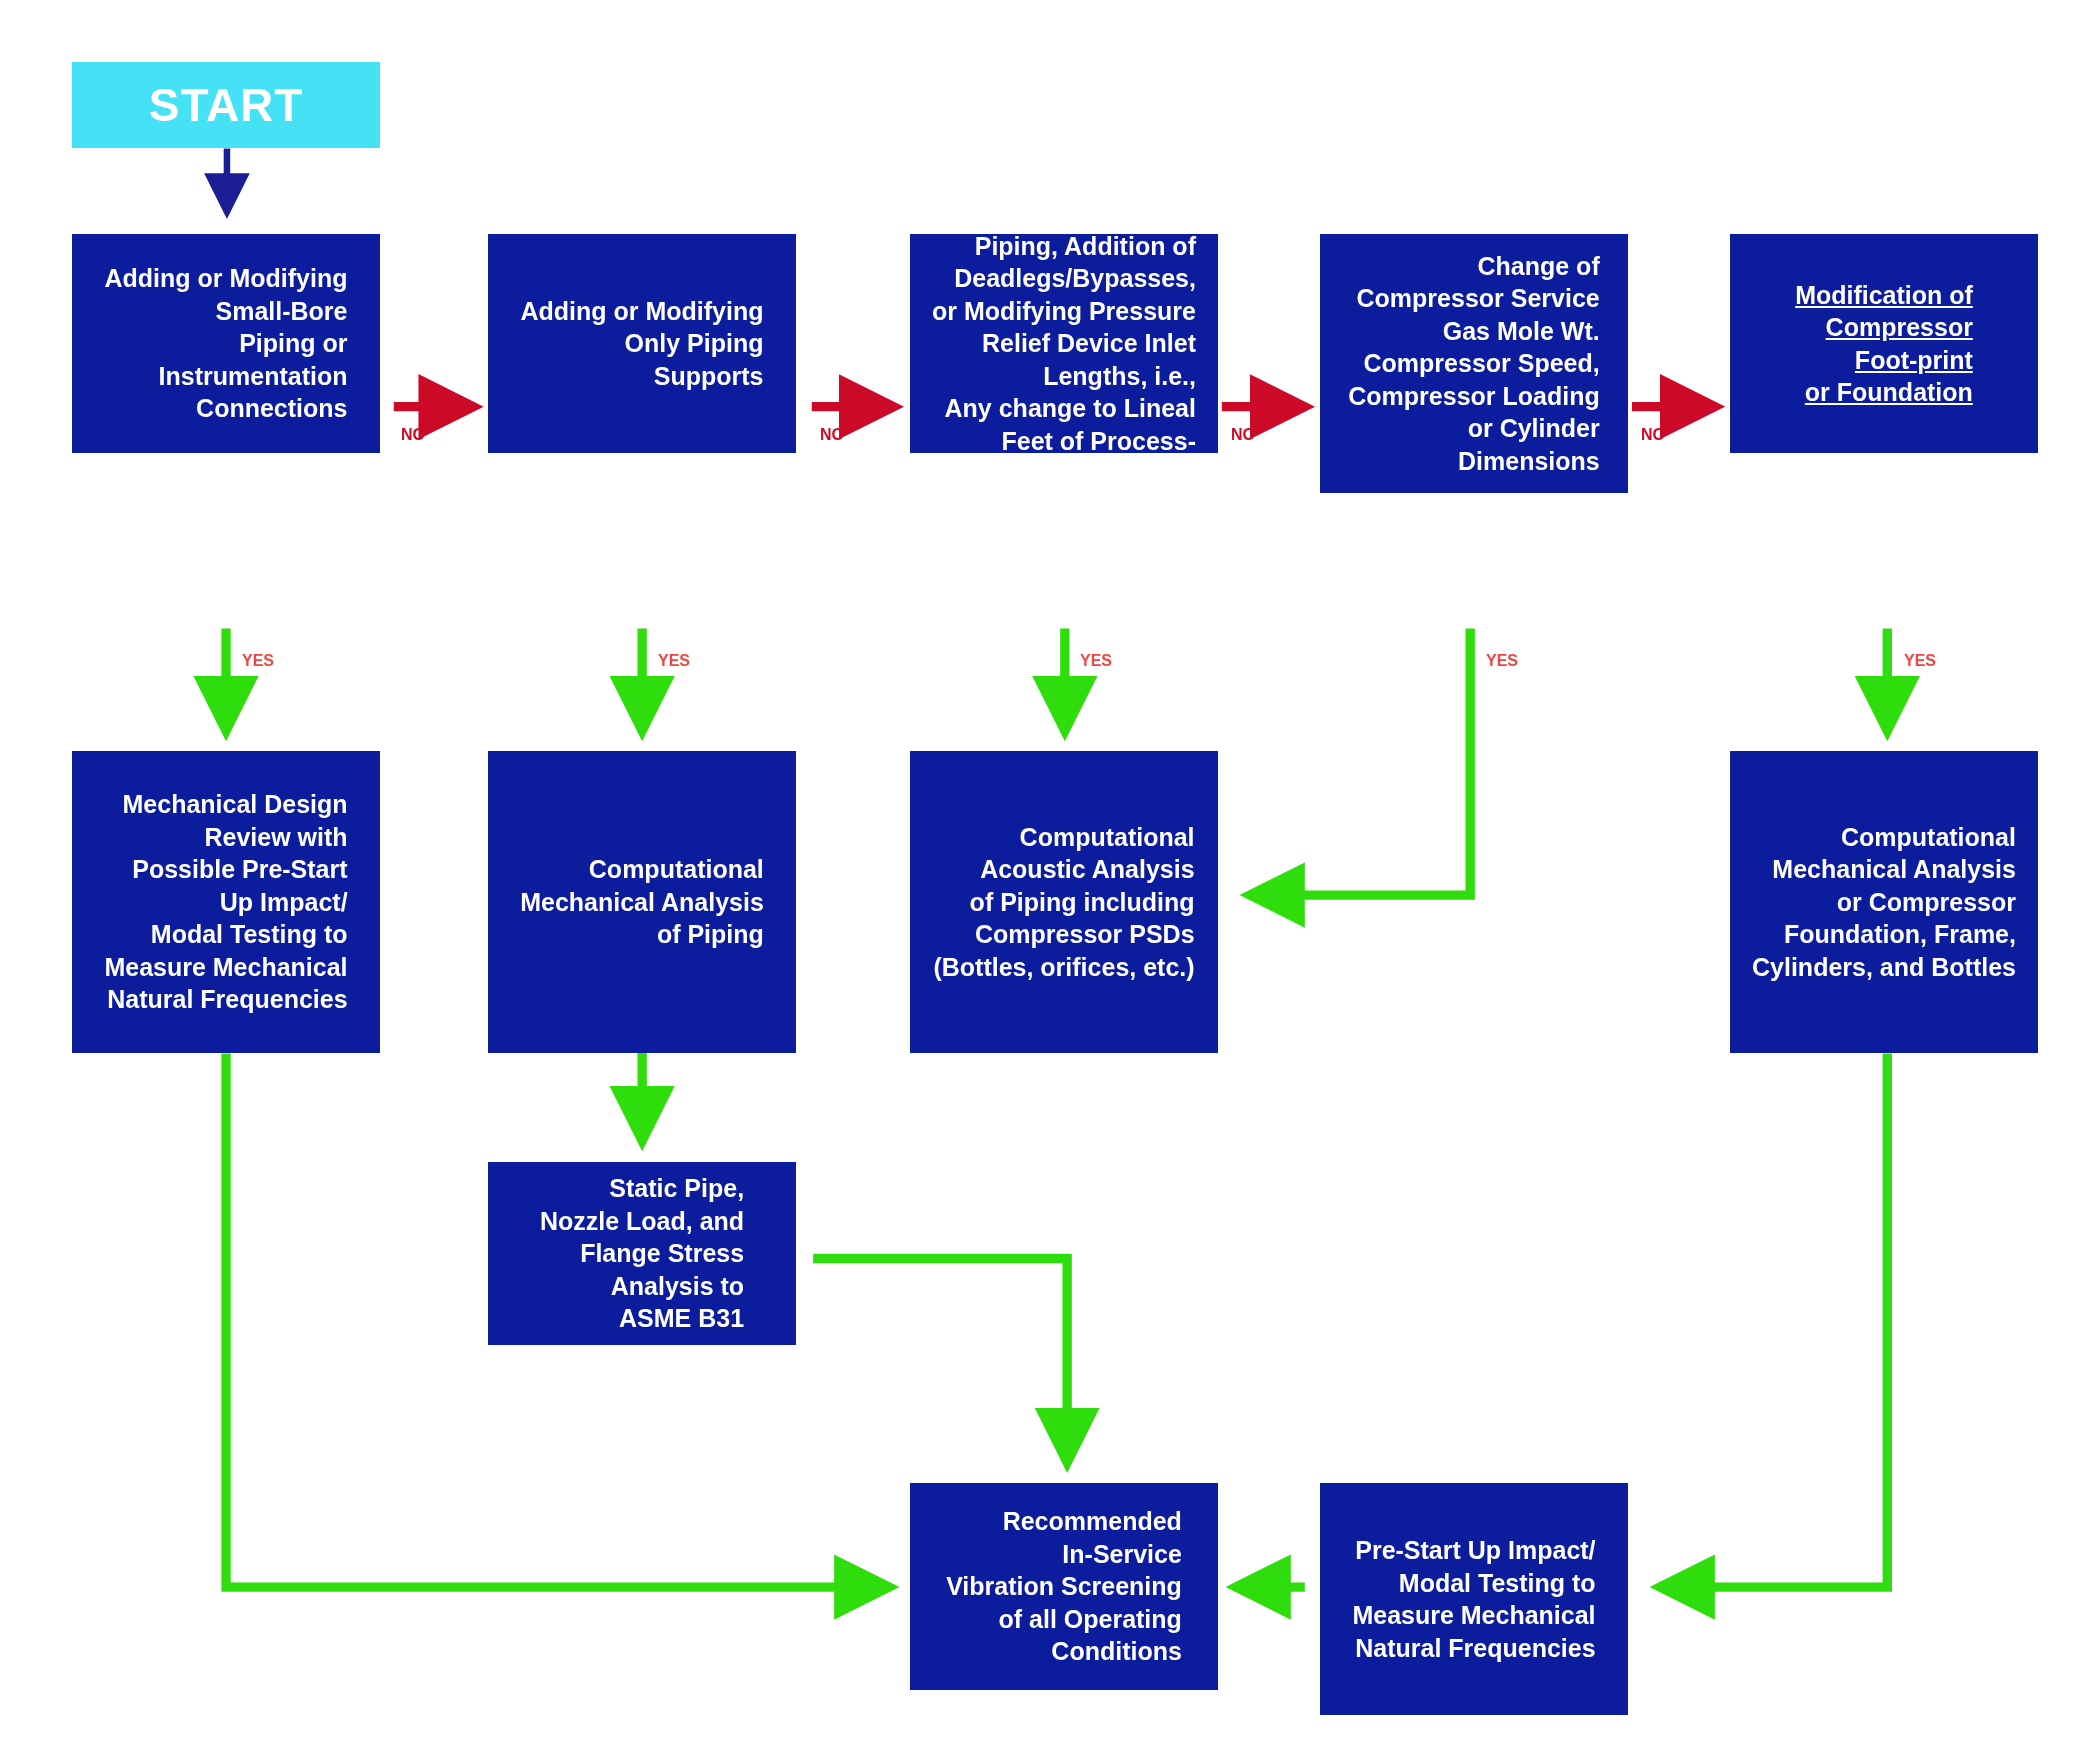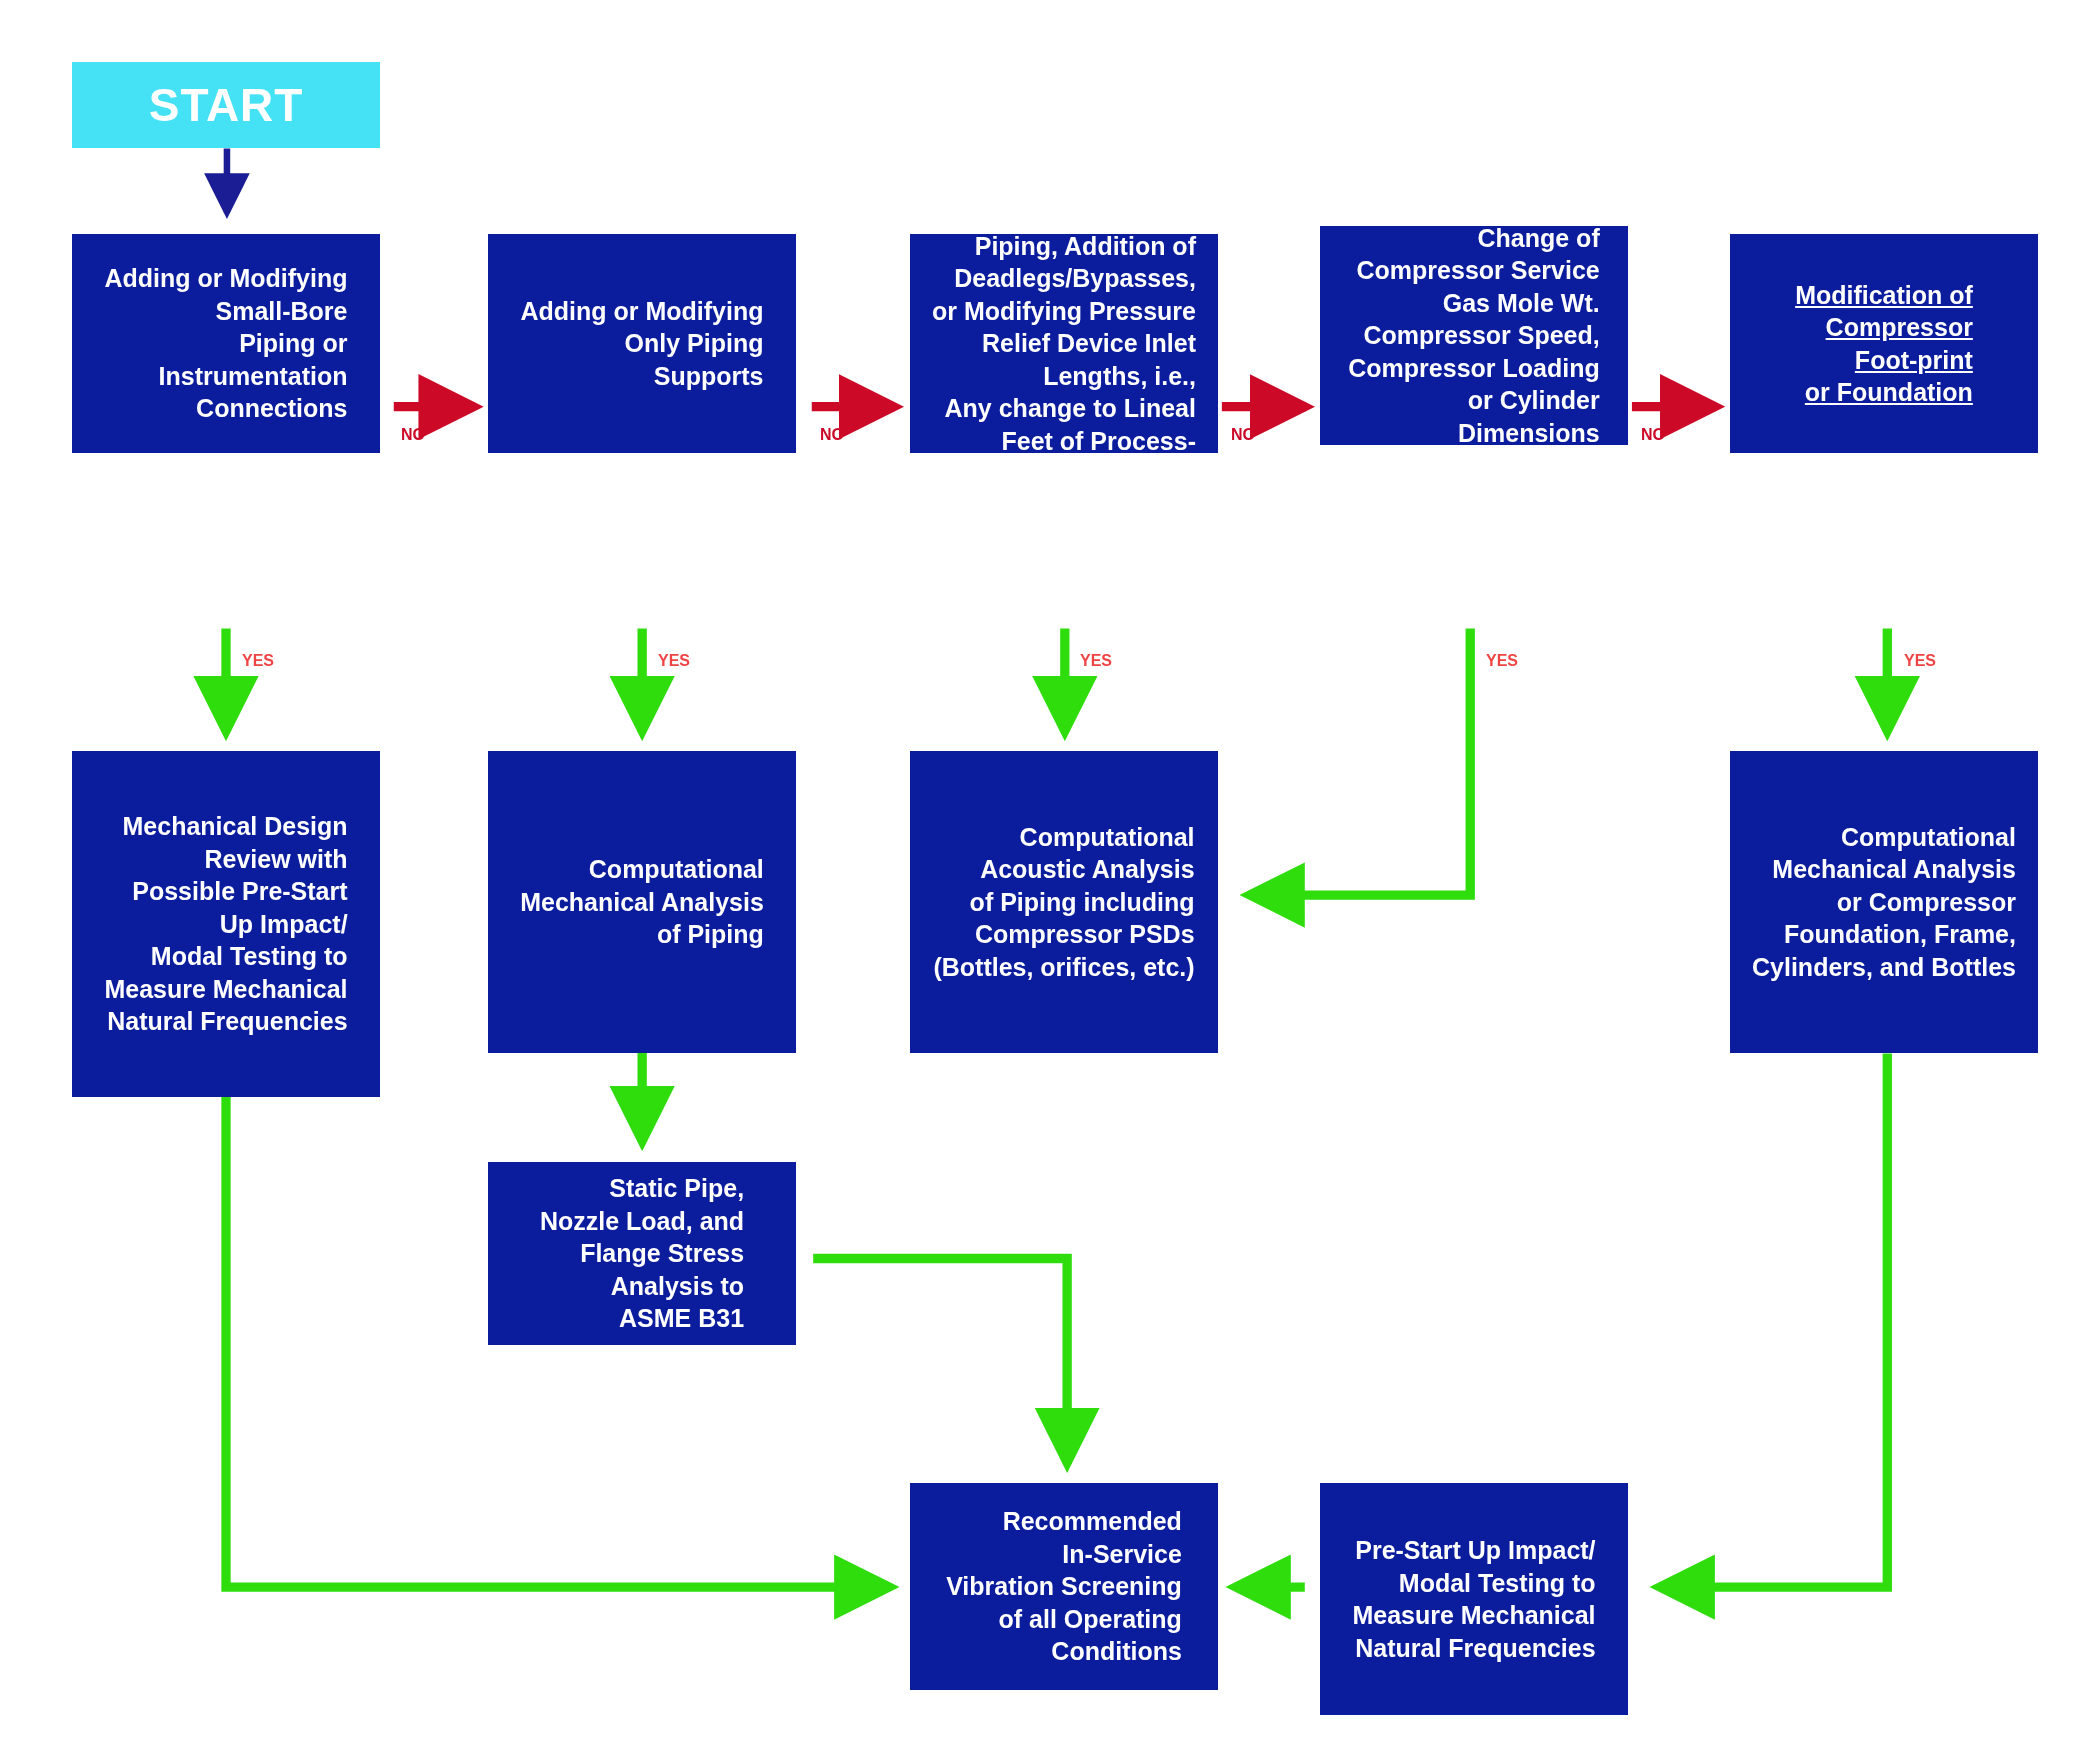--- a/index.html
+++ b/index.html
@@ -136,21 +136,21 @@
   <div class="box" style="left:910px;top:234px;width:308px;height:219px;">Modifying Mainline
 Piping, Addition of
 Deadlegs/Bypasses,
 or Modifying Pressure
 Relief Device Inlet
 Lengths, i.e.,
 Any change to Lineal
 Feet of Process-
 wetting Piping</div>
 
-  <div class="box" style="left:1320px;top:226px;width:308px;height:219px;">Change of
+  <div class="box" style="left:1320px;top:234px;width:308px;height:259px;">Change of
 Compressor Service
 Gas Mole Wt.
 Compressor Speed,
 Compressor Loading
 or Cylinder
 Dimensions</div>
 
   <div class="box" style="left:1730px;top:234px;width:308px;height:219px;text-decoration:underline;">Modification of
 Compressor
 Foot-print
@@ -160,21 +160,21 @@
   <div class="edge-label lbl-no" style="left:820px;top:426px;">NO</div>
   <div class="edge-label lbl-no" style="left:1231px;top:426px;">NO</div>
   <div class="edge-label lbl-no" style="left:1641px;top:426px;">NO</div>
 
   <div class="edge-label lbl-yes" style="left:242px;top:652px;">YES</div>
   <div class="edge-label lbl-yes" style="left:658px;top:652px;">YES</div>
   <div class="edge-label lbl-yes" style="left:1080px;top:652px;">YES</div>
   <div class="edge-label lbl-yes" style="left:1486px;top:652px;">YES</div>
   <div class="edge-label lbl-yes" style="left:1904px;top:652px;">YES</div>
 
-  <div class="box" style="left:72px;top:751px;width:308px;height:346px;">Mechanical Design
+  <div class="box" style="left:72px;top:751px;width:308px;height:302px;">Mechanical Design
 Review with
 Possible Pre-Start
 Up Impact/
 Modal Testing to
 Measure Mechanical
 Natural Frequencies</div>
 
   <div class="box" style="left:488px;top:751px;width:308px;height:302px;">Computational
 Mechanical Analysis
 of Piping</div>

